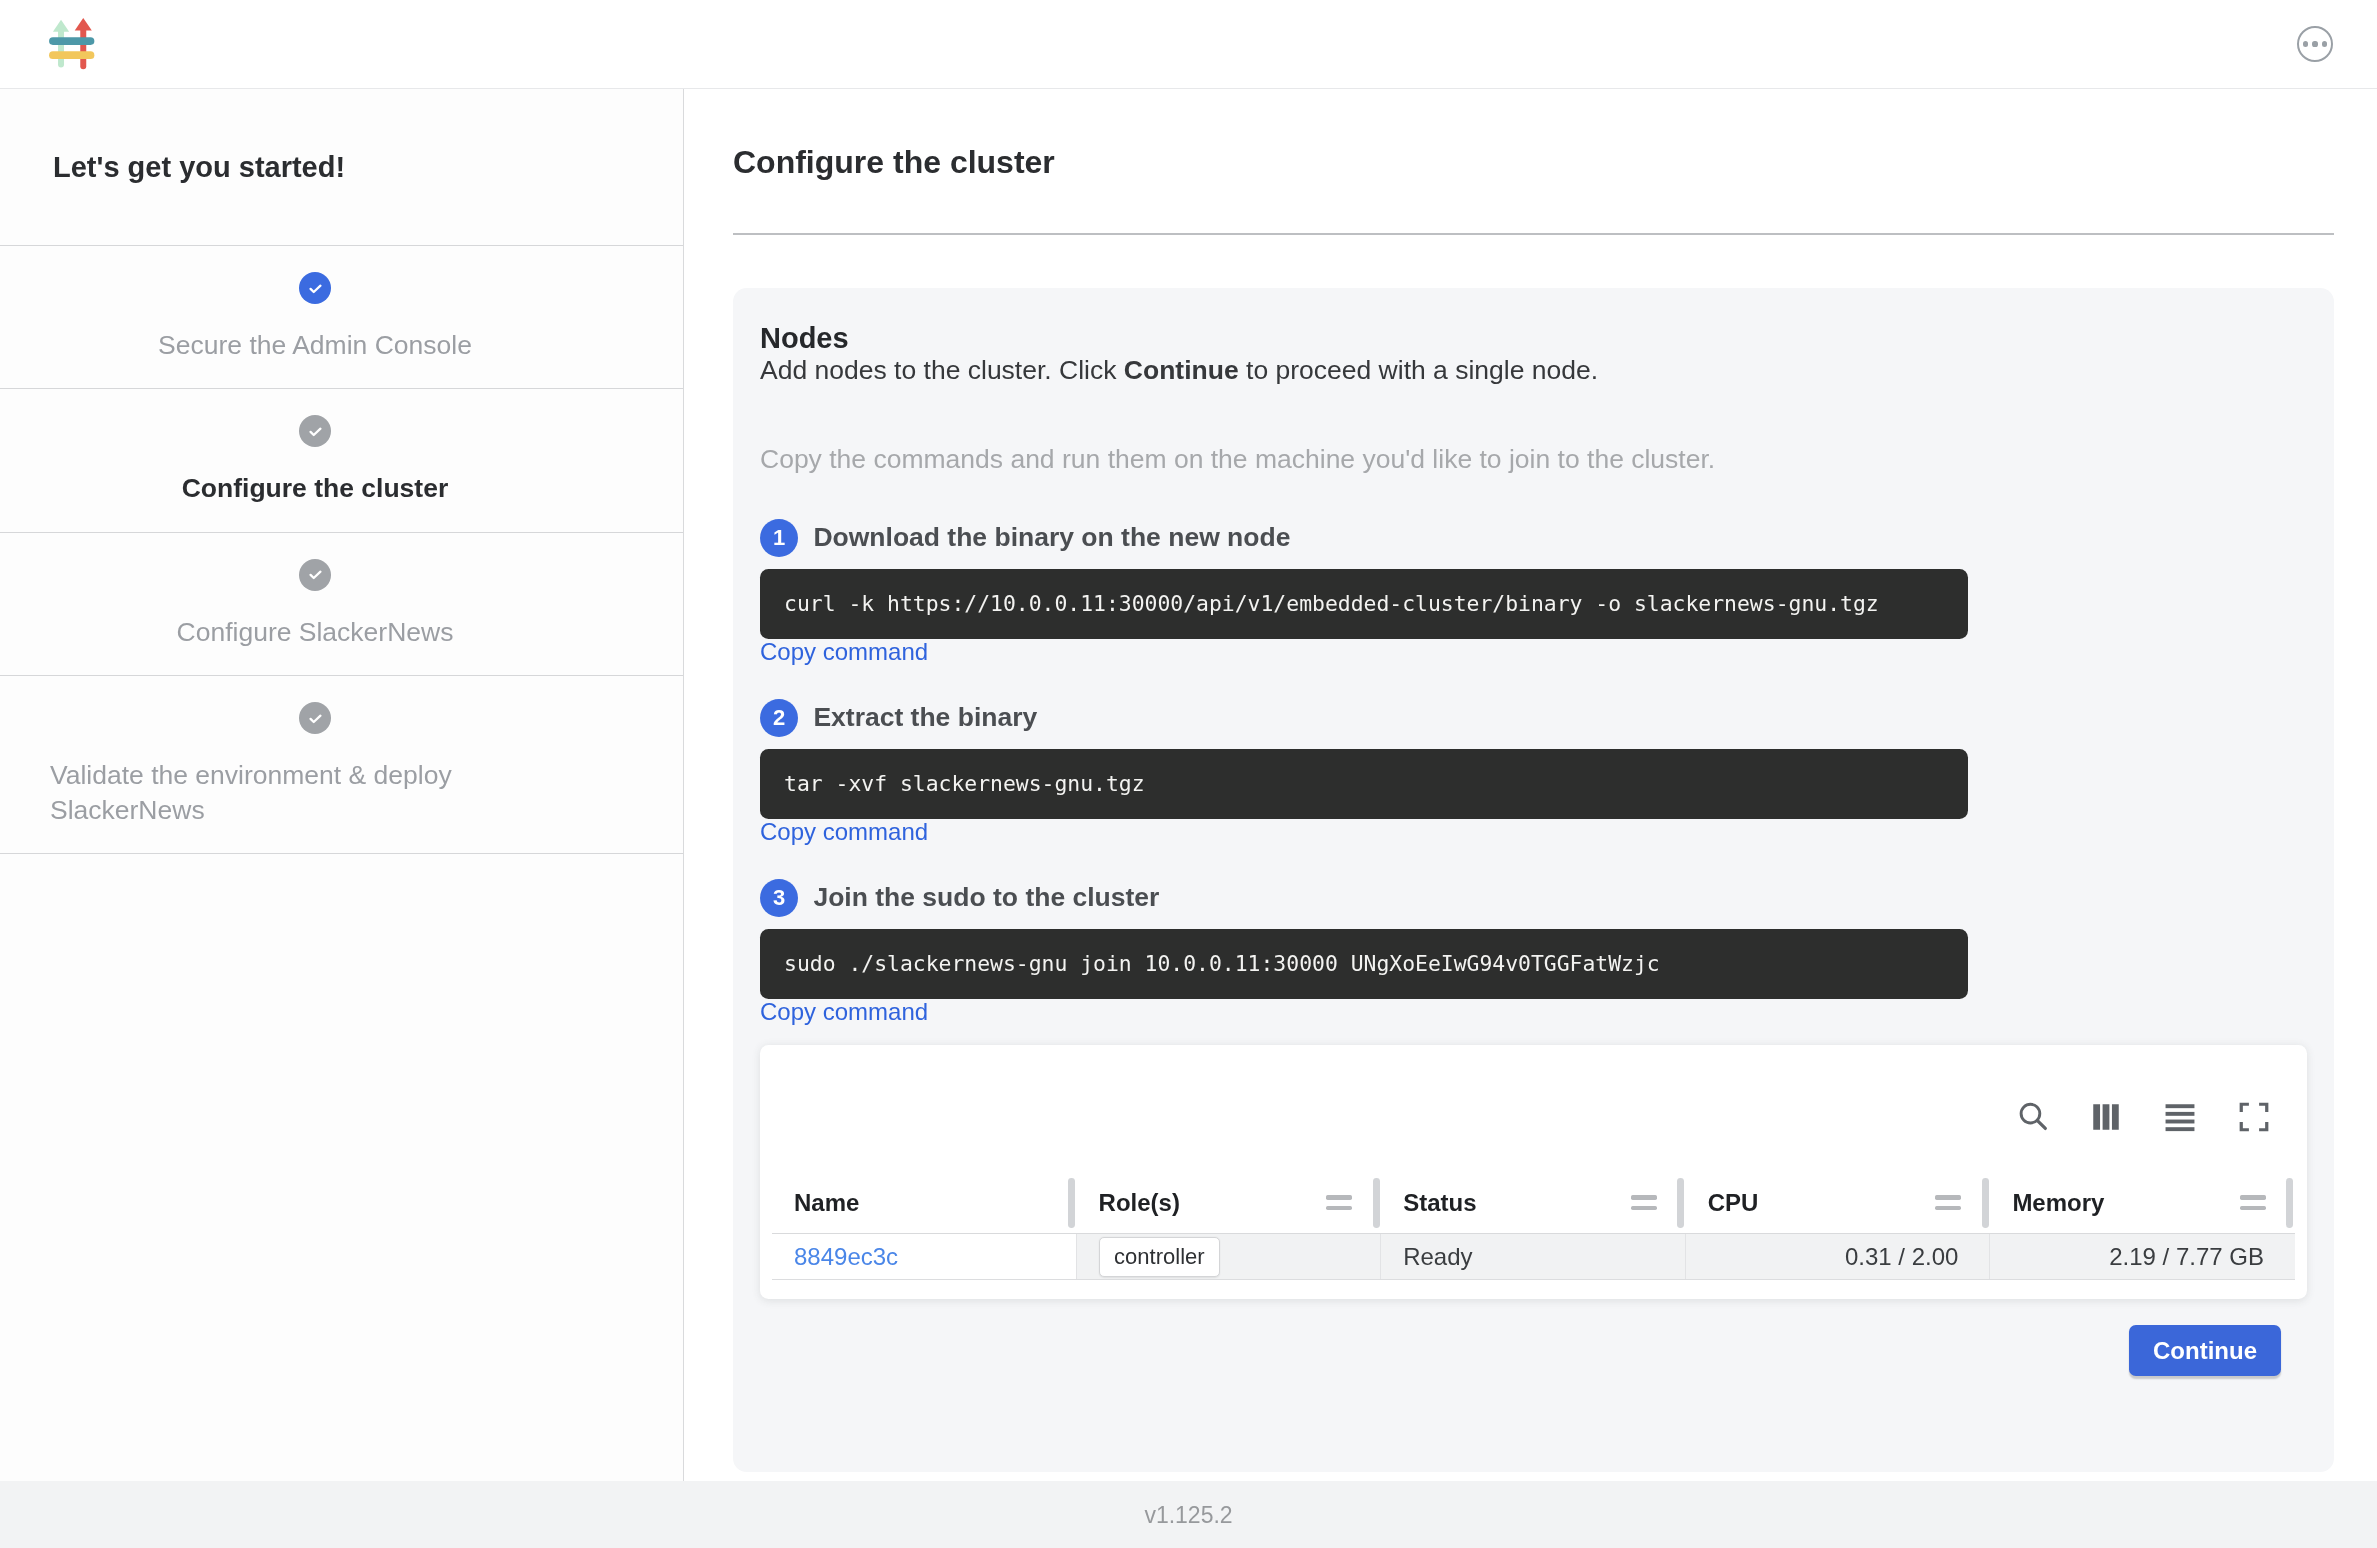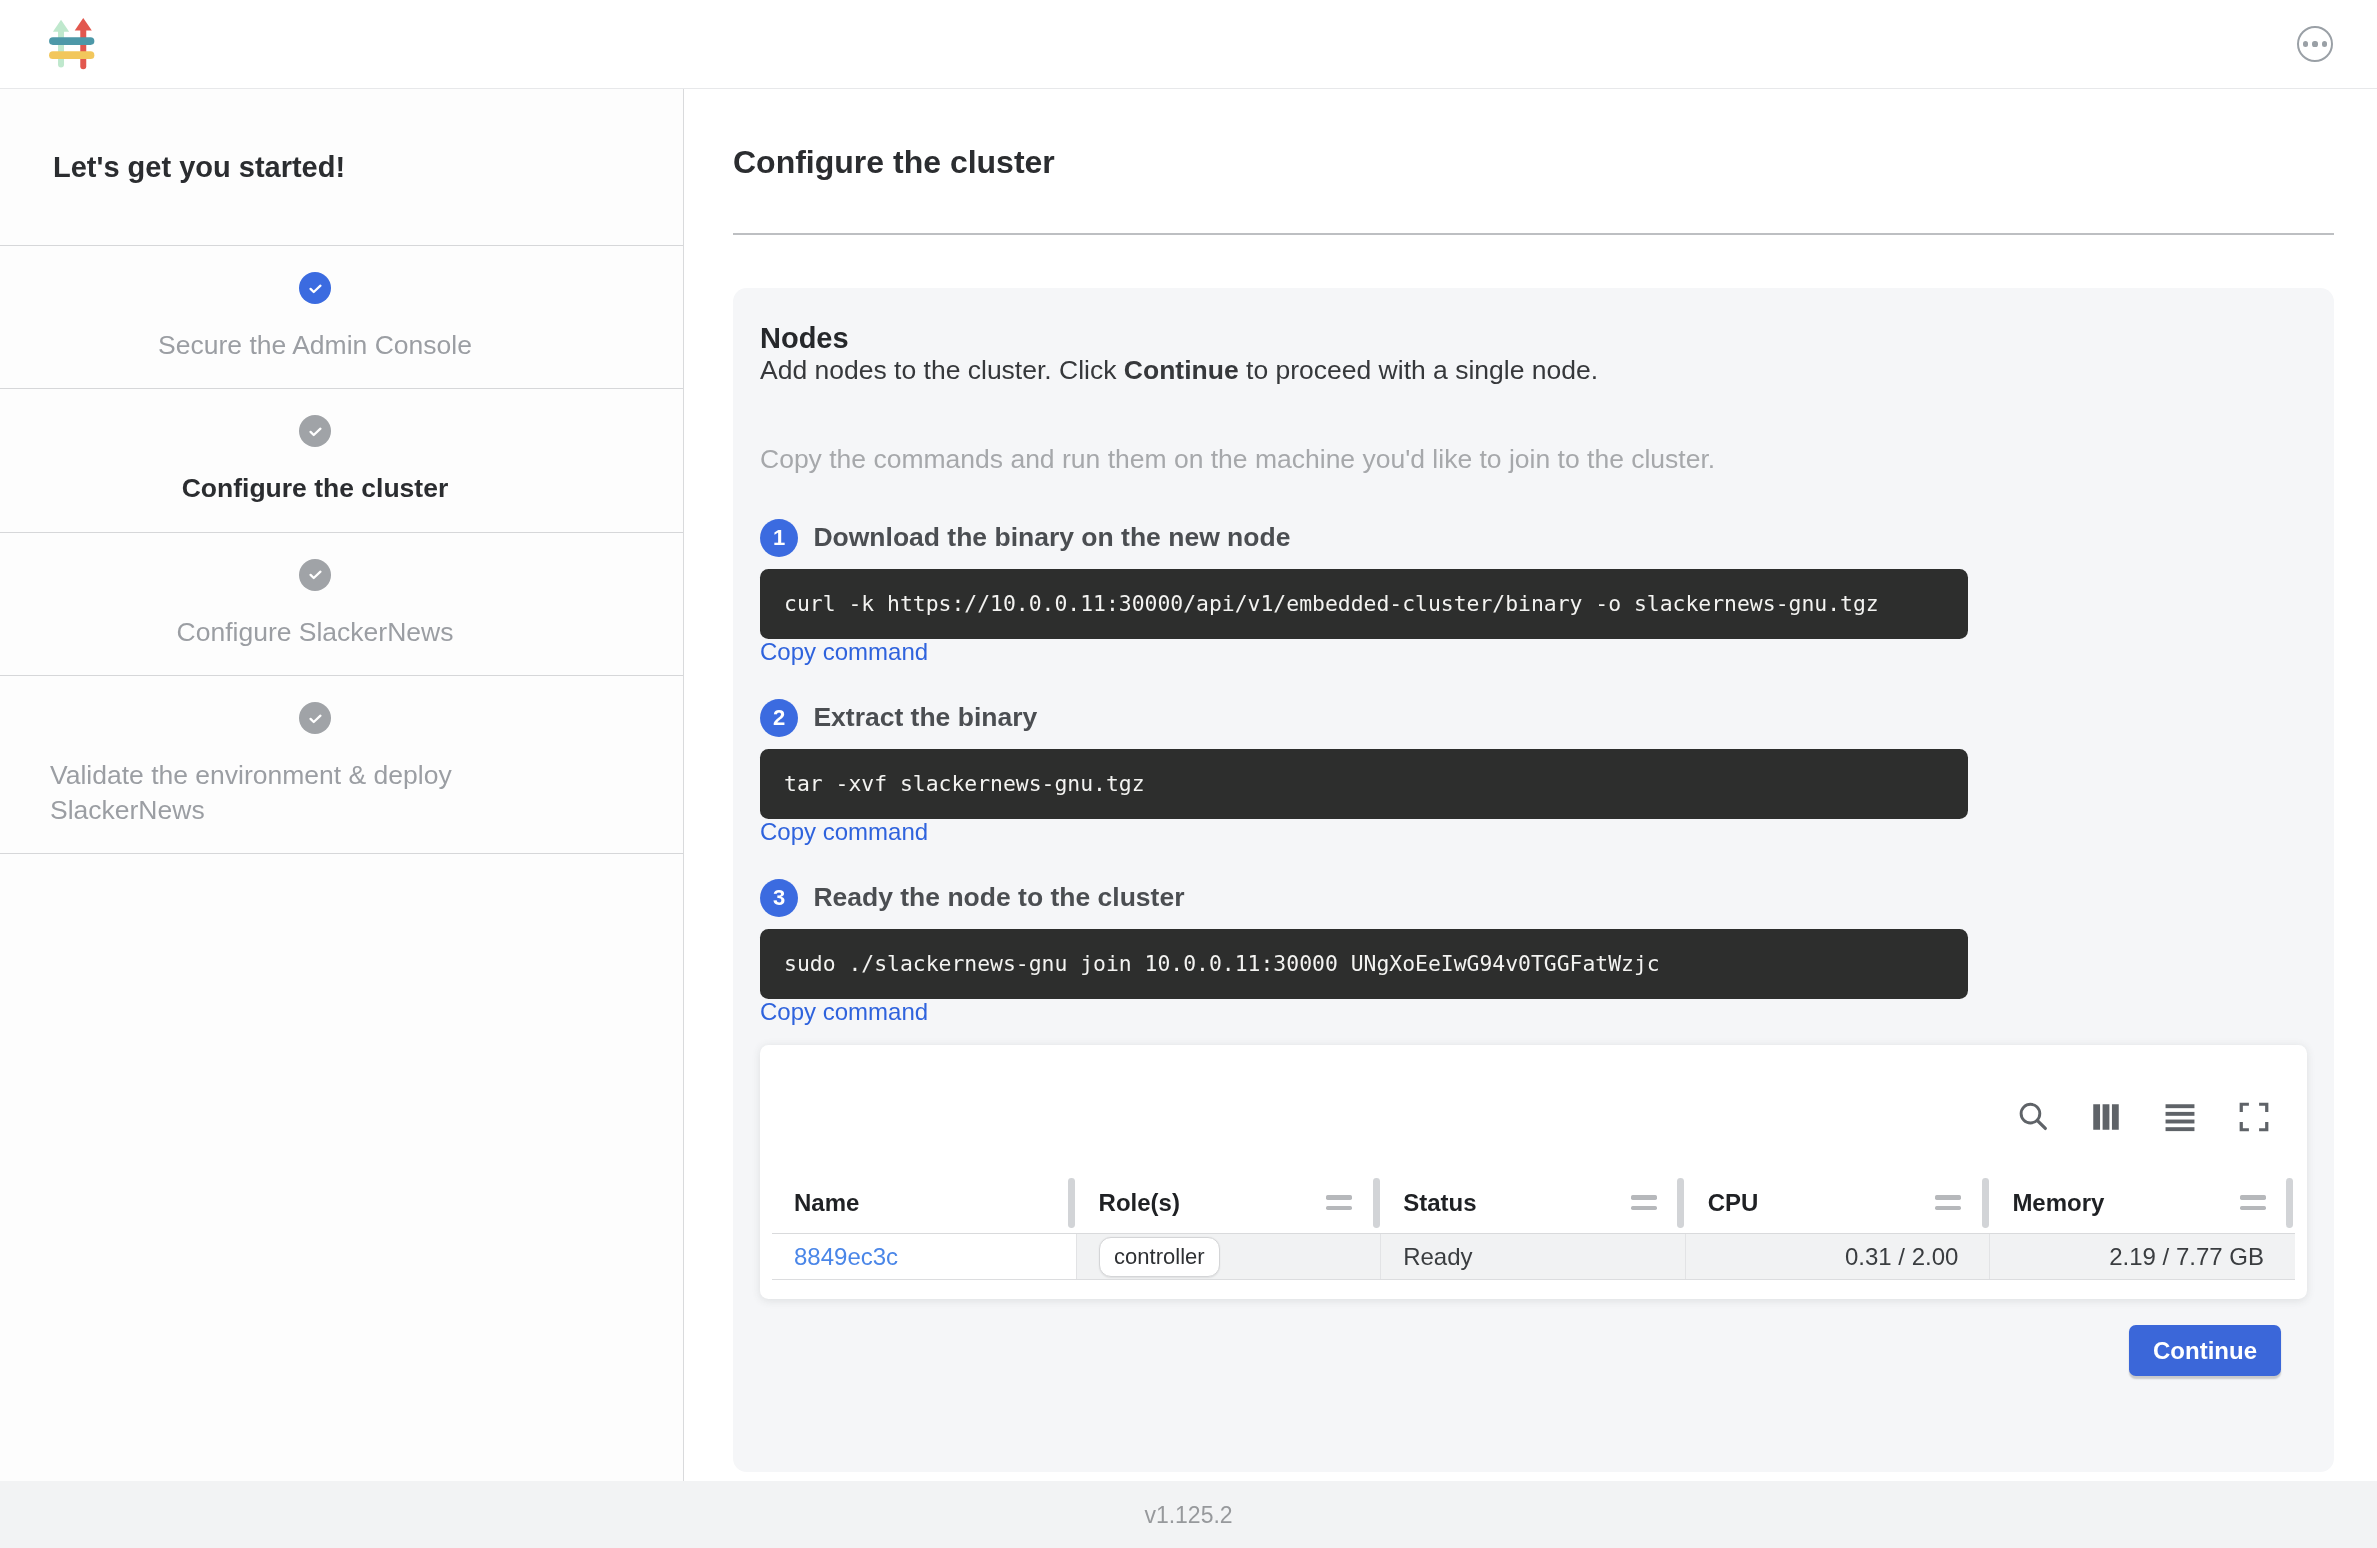--- a/index.html
+++ b/index.html
@@ -117,21 +117,21 @@
   .td {
     width:20%; display:flex; align-items:center; padding-left:22px;
     font-size:24px; color:#3a3d40; background:#f1f2f3;
     border-right:1.7px solid #e2e3e5;
   }
   .td.name-cell { background:#fff; }
   .td.num { justify-content:flex-end; padding-right:31px; }
   .td:last-child { border-right:none; }
   .node-link { color:#4a86e8; cursor:pointer; text-decoration:none; }
   .role-chip {
-    border:1.7px solid #d4d5d7; border-radius:12px; background:#fff;
+    border:1.7px solid #d4d5d7; border-radius:5px; background:#fff;
     box-shadow:0 0.9px 1.7px rgba(0,0,0,0.08);
     padding:6px 14.5px; font-size:22px; color:#2e3033;
   }
 
   .continue-btn {
     display:block; margin:26px 26px 0 auto;
     min-width:137px; height:51px; padding:0 24px;
     background:#3b67d9; color:#fff; font-size:24px; font-weight:700;
     font-family:"Liberation Sans", sans-serif;
     border:none; border-radius:6.8px; cursor:pointer;
@@ -231,21 +231,21 @@
       <div class="step-header later">
         <span class="step-num">2</span>
         <span class="step-title">Extract the binary</span>
       </div>
       <div class="code-block">tar -xvf slackernews-gnu.tgz</div>
       <a class="copy-link">Copy command</a>
 
       
       <div class="step-header later">
         <span class="step-num">3</span>
-        <span class="step-title">Ready the node to the cluster</span>
+        <span class="step-title">Join the sudo to the cluster</span>
       </div>
       <div class="code-block">sudo ./slackernews-gnu join 10.0.0.11:30000 UNgXoEeIwG94v0TGGFatWzjc</div>
       <a class="copy-link">Copy command</a>
 
       
       <div class="table-card">
         <div class="table-toolbar">
           <span class="tool-icon">
             <svg width="34" height="34" viewBox="0 0 40 40" fill="none">
               <circle cx="17" cy="16" r="11" stroke="#5f6368" stroke-width="3.4"></circle>

